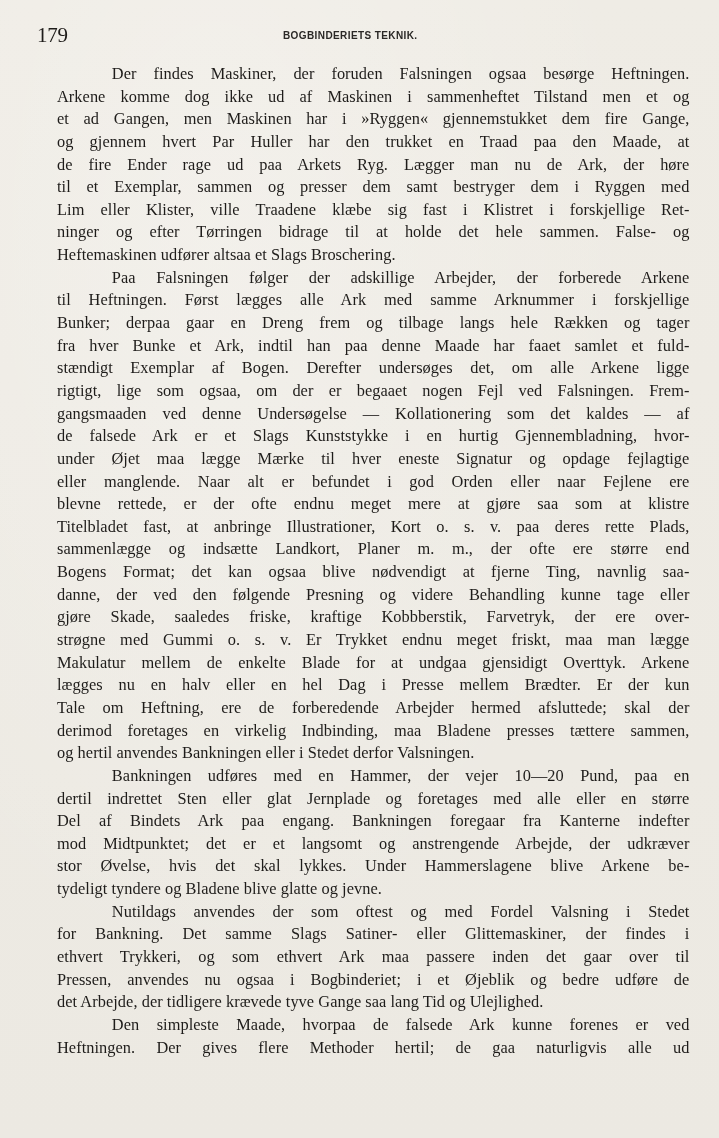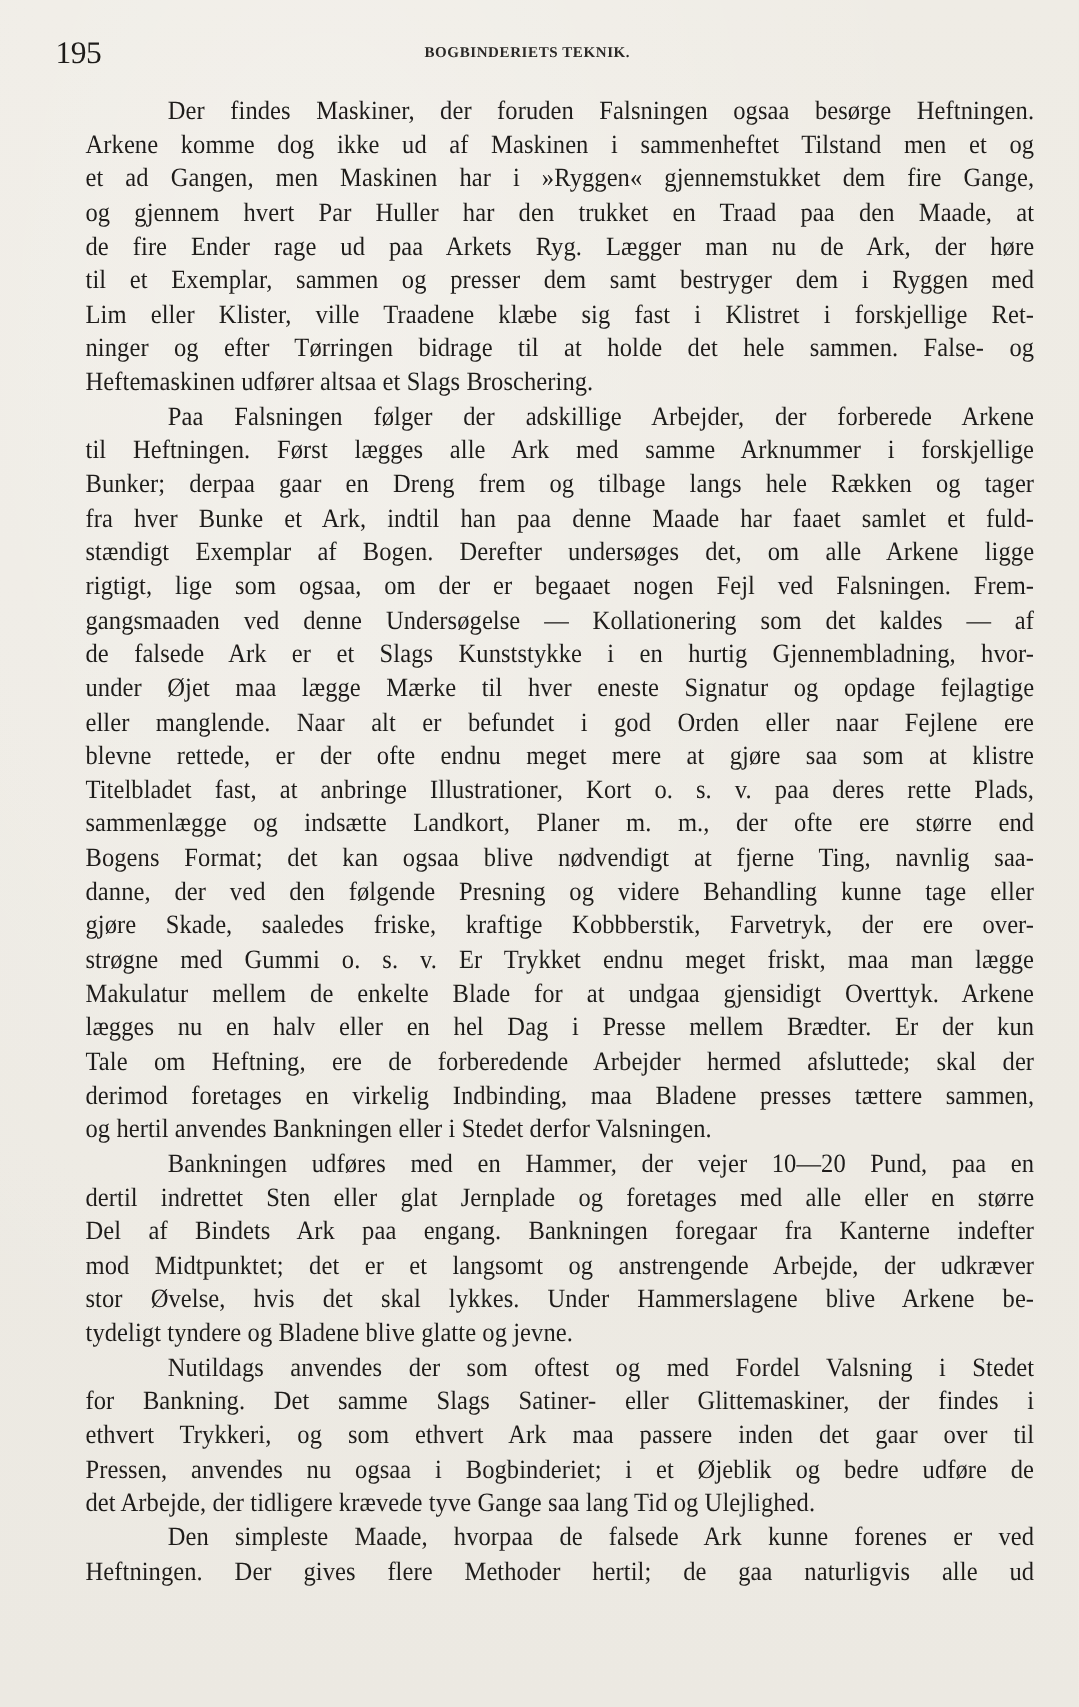--- a/index.html
+++ b/index.html
@@ -35,21 +35,21 @@
     top: 0;
     font-family: "Liberation Serif", serif;
     font-size: 21px;
     line-height: 26px;
     letter-spacing: -0.3px;
   }
   .running-title {
     position: absolute;
     left: 246px;
     top: 7px;
-    font-family: Liberation Serif, serif;
+    font-family: Liberation Sans, sans-serif;
     font-size: 10px;
     line-height: 14px;
     letter-spacing: 0.4px;
     font-weight: bold;
     color: #2a2826;
   }
   .body-text {
     position: absolute;
     top: 62px;
     left: 57px;
@@ -76,21 +76,21 @@
   .line.last {
     text-align-last: left;
   }
 </style>
 </head>
 <body>
 
 <div class="page">
 
   <div class="running-head">
-    <span class="page-number">195</span>
+    <span class="page-number">179</span>
     <span class="running-title">BOGBINDERIETS TEKNIK.</span>
   </div>
 
   <div class="body-text">
 
     <span class="line indent">Der findes Maskiner, der foruden Falsningen ogsaa besørge Heftningen.</span>
     <span class="line">Arkene komme dog ikke ud af Maskinen i sammenheftet Tilstand men et og</span>
     <span class="line">et ad Gangen, men Maskinen har i »Ryggen« gjennemstukket dem fire Gange,</span>
     <span class="line">og gjennem hvert Par Huller har den trukket en Traad paa den Maade, at</span>
     <span class="line">de fire Ender rage ud paa Arkets Ryg.  Lægger man nu de Ark, der høre</span>

